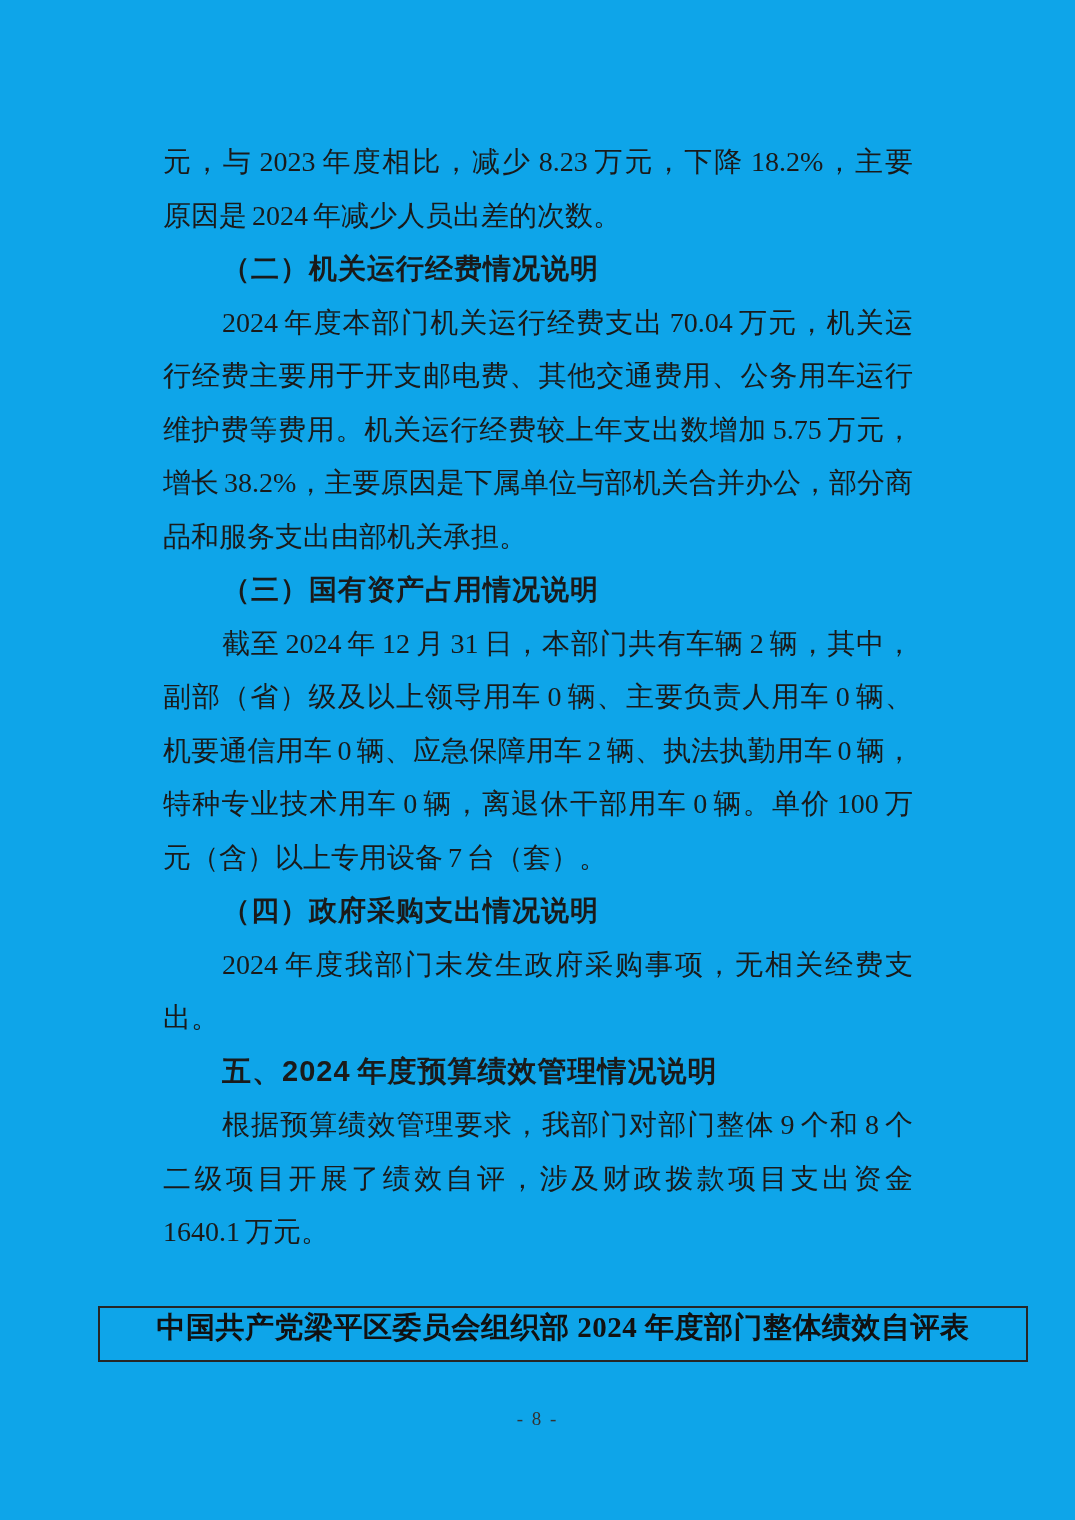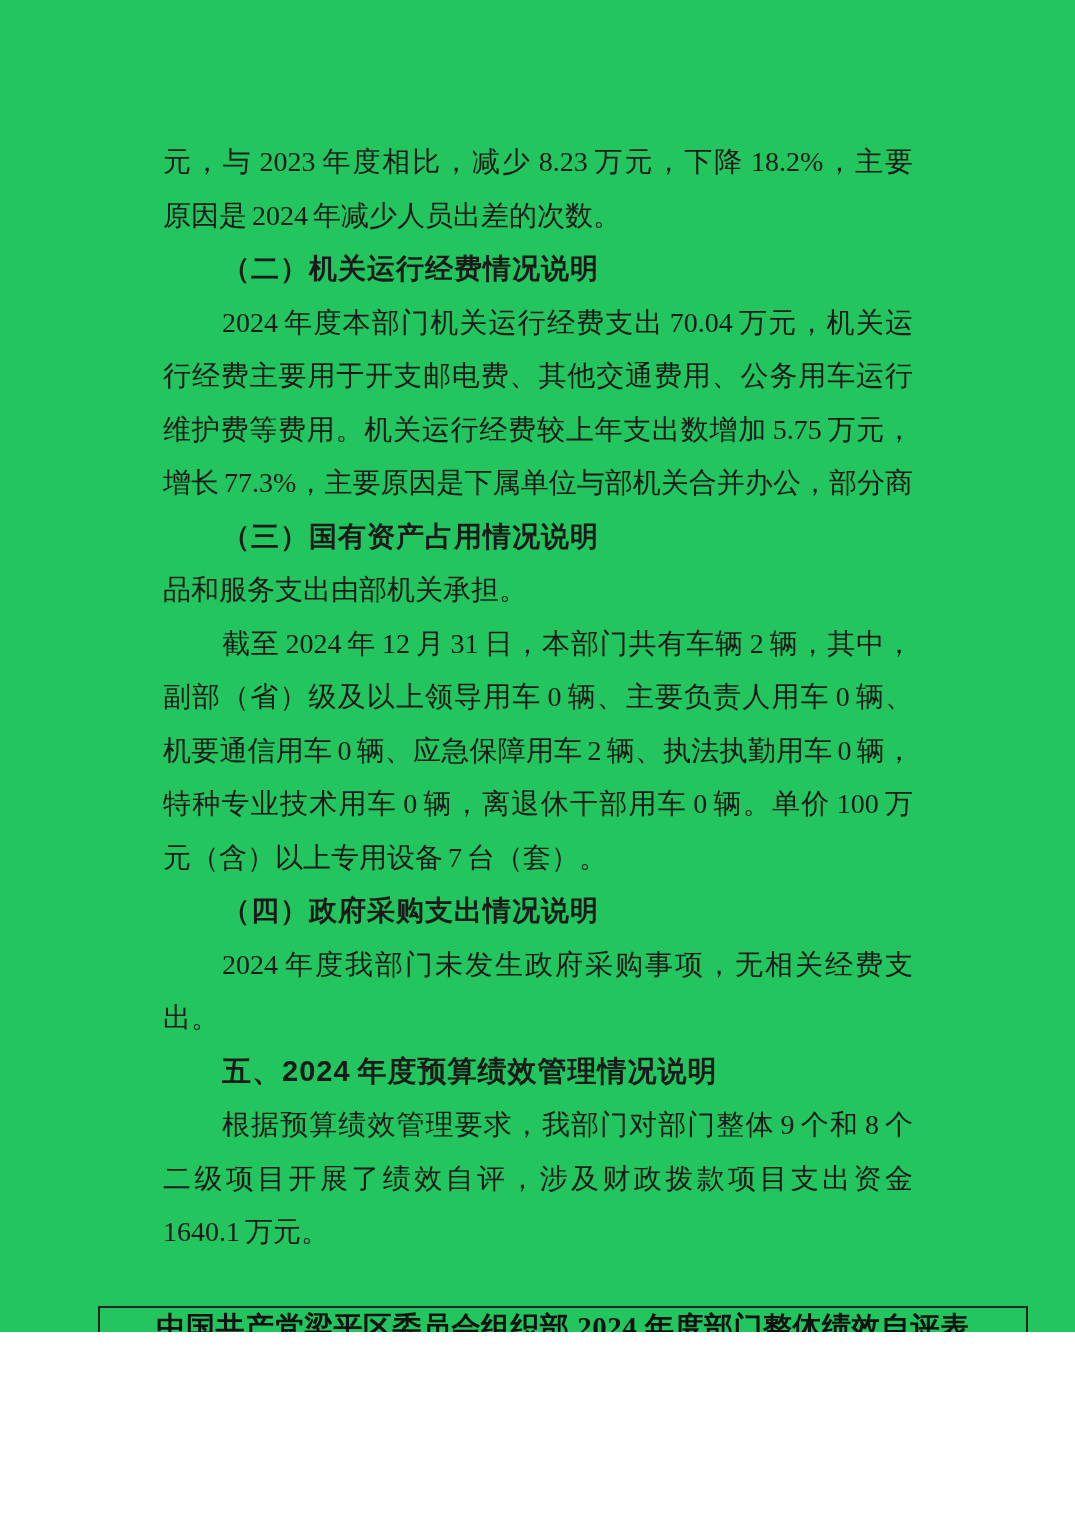--- a/index.html
+++ b/index.html
@@ -3,22 +3,22 @@
 <meta charset="utf-8">
 <style>
   html, body {
     margin: 0;
     padding: 0;
     background: #ffffff;
   }
   .page {
     position: relative;
     width: 1075px;
-    height: 1332px;
-    background: #22c55e;
+    height: 1520px;
+    background: #0ea5e9;
     overflow: hidden;
     font-family: "Liberation Serif", "DejaVu Serif", serif;
     color: #1a1a1a;
   }
   .textblock {
     position: absolute;
     left: 163px;
     top: 135px;
     width: 750px;
   }
@@ -89,23 +89,23 @@
 
 <div class="page">
 
   <div class="textblock" id="doc-lines">
       <div class="line body fill">元，与 2023 年度相比，减少 8.23 万元，下降 18.2%，主要</div>
       <div class="line body">原因是 2024 年减少人员出差的次数。</div>
       <div class="line section-heading indent">（二）机关运行经费情况说明</div>
       <div class="line body fill indent">2024 年度本部门机关运行经费支出 70.04 万元，机关运</div>
       <div class="line body fill">行经费主要用于开支邮电费、其他交通费用、公务用车运行</div>
       <div class="line body fill">维护费等费用。机关运行经费较上年支出数增加 5.75 万元，</div>
-      <div class="line body fill">增长 77.3%，主要原因是下属单位与部机关合并办公，部分商</div>
+      <div class="line body fill">增长 38.2%，主要原因是下属单位与部机关合并办公，部分商</div>
+      <div class="line body">品和服务支出由部机关承担。</div>
       <div class="line section-heading indent">（三）国有资产占用情况说明</div>
-      <div class="line body">品和服务支出由部机关承担。</div>
       <div class="line body fill indent">截至 2024 年 12 月 31 日，本部门共有车辆 2 辆，其中，</div>
       <div class="line body fill">副部（省）级及以上领导用车 0 辆、主要负责人用车 0 辆、</div>
       <div class="line body fill">机要通信用车 0 辆、应急保障用车 2 辆、执法执勤用车 0 辆，</div>
       <div class="line body fill">特种专业技术用车 0 辆，离退休干部用车 0 辆。单价 100 万</div>
       <div class="line body">元（含）以上专用设备 7 台（套）。</div>
       <div class="line section-heading indent">（四）政府采购支出情况说明</div>
       <div class="line body fill indent">2024 年度我部门未发生政府采购事项，无相关经费支</div>
       <div class="line body">出。</div>
       <div class="line chapter-heading indent">五、2024 年度预算绩效管理情况说明</div>
       <div class="line body fill indent">根据预算绩效管理要求，我部门对部门整体 9 个和 8 个</div>

